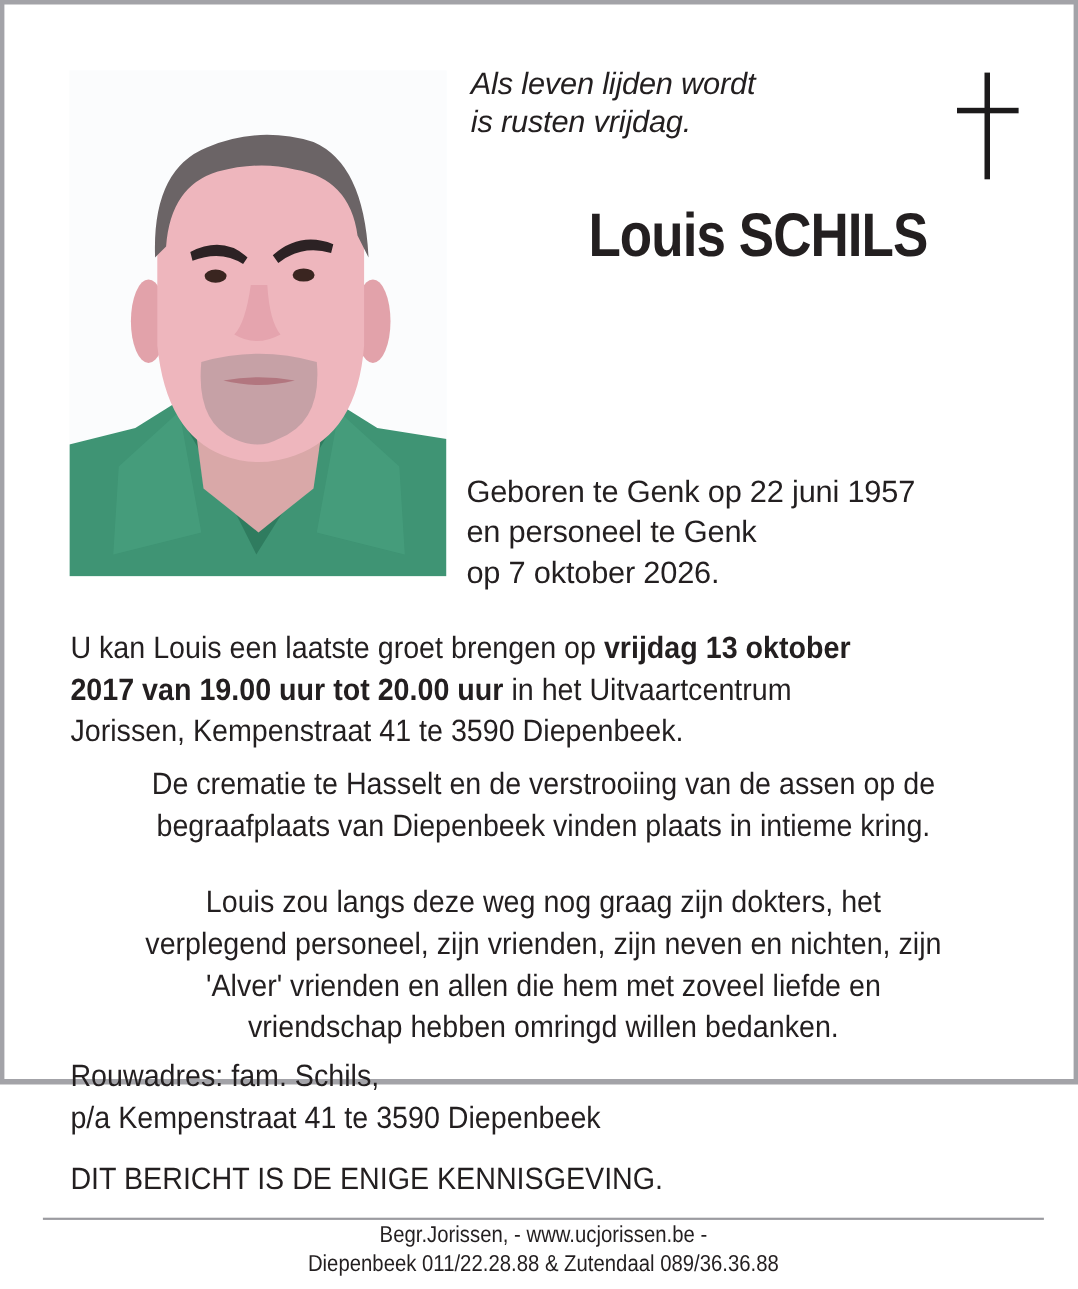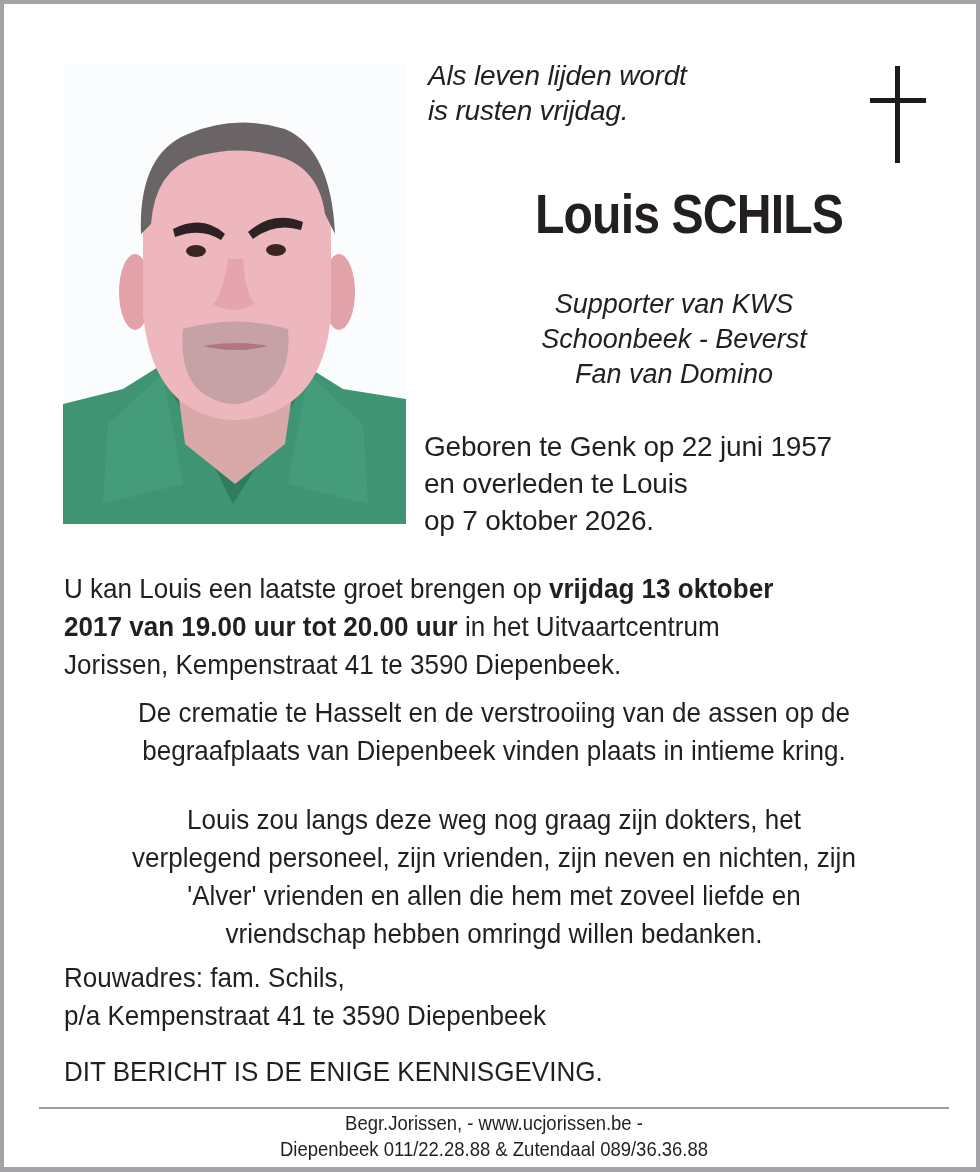--- a/index.html
+++ b/index.html
@@ -1,18 +1,18 @@
 <!DOCTYPE html>
 <html><head>
 <meta charset="utf-8">
 <style>
   html, body { margin: 0; padding: 0; background: #ffffff; }
   body { width: 980px; height: 1172px; position: relative; overflow: hidden; }
   .frame {
-    position: absolute; left: 0; top: 0; width: 980px; height: 1172px;
+    position: absolute; left: 0; top: 0; width: 980px; height: 986px;
     box-sizing: border-box; border: 4px solid #a3a3a8; border-bottom-width: 5px;
     background: #fff;
   }
   .sans { font-family: "Liberation Sans", "DejaVu Sans", sans-serif; color: #231f20; }
   .cond { font-family: "Liberation Sans", "DejaVu Sans", sans-serif; color: #231f20; }
 
   .photo {
     position: absolute; left: 59px; top: 60px; width: 343px; height: 460px;
     overflow: hidden; background: #fbfcfd;
   }
@@ -101,29 +101,24 @@
     <span class="line">is rusten vrijdag.</span>
   </div>
 
   <div class="cross">
     <div class="v"></div>
     <div class="h"></div>
   </div>
 
   <div class="name cond">Louis SCHILS</div>
 
-  <div class="tagline sans">
-    <span class="line">Supporter van KWS</span>
-    <span class="line">Schoonbeek - Beverst</span>
-    <span class="line">Fan van Domino</span>
-  </div>
 
   <div class="life sans">
     <span class="line">Geboren te Genk op 22 juni 1957</span>
-    <span class="line">en overleden te Louis</span>
+    <span class="line">en personeel te Genk</span>
     <span class="line">op 7 oktober 2026.</span>
   </div>
 
   <div class="para p1 sans">
     <span class="line"><span>U kan Louis een laatste groet brengen op </span><b>vrijdag 13 oktober</b></span>
     <span class="line"><b>2017 van 19.00 uur tot 20.00 uur</b><span> in het Uitvaartcentrum</span></span>
     <span class="line">Jorissen, Kempenstraat 41 te 3590 Diepenbeek.</span>
   </div>
 
   <div class="para p2 sans">

